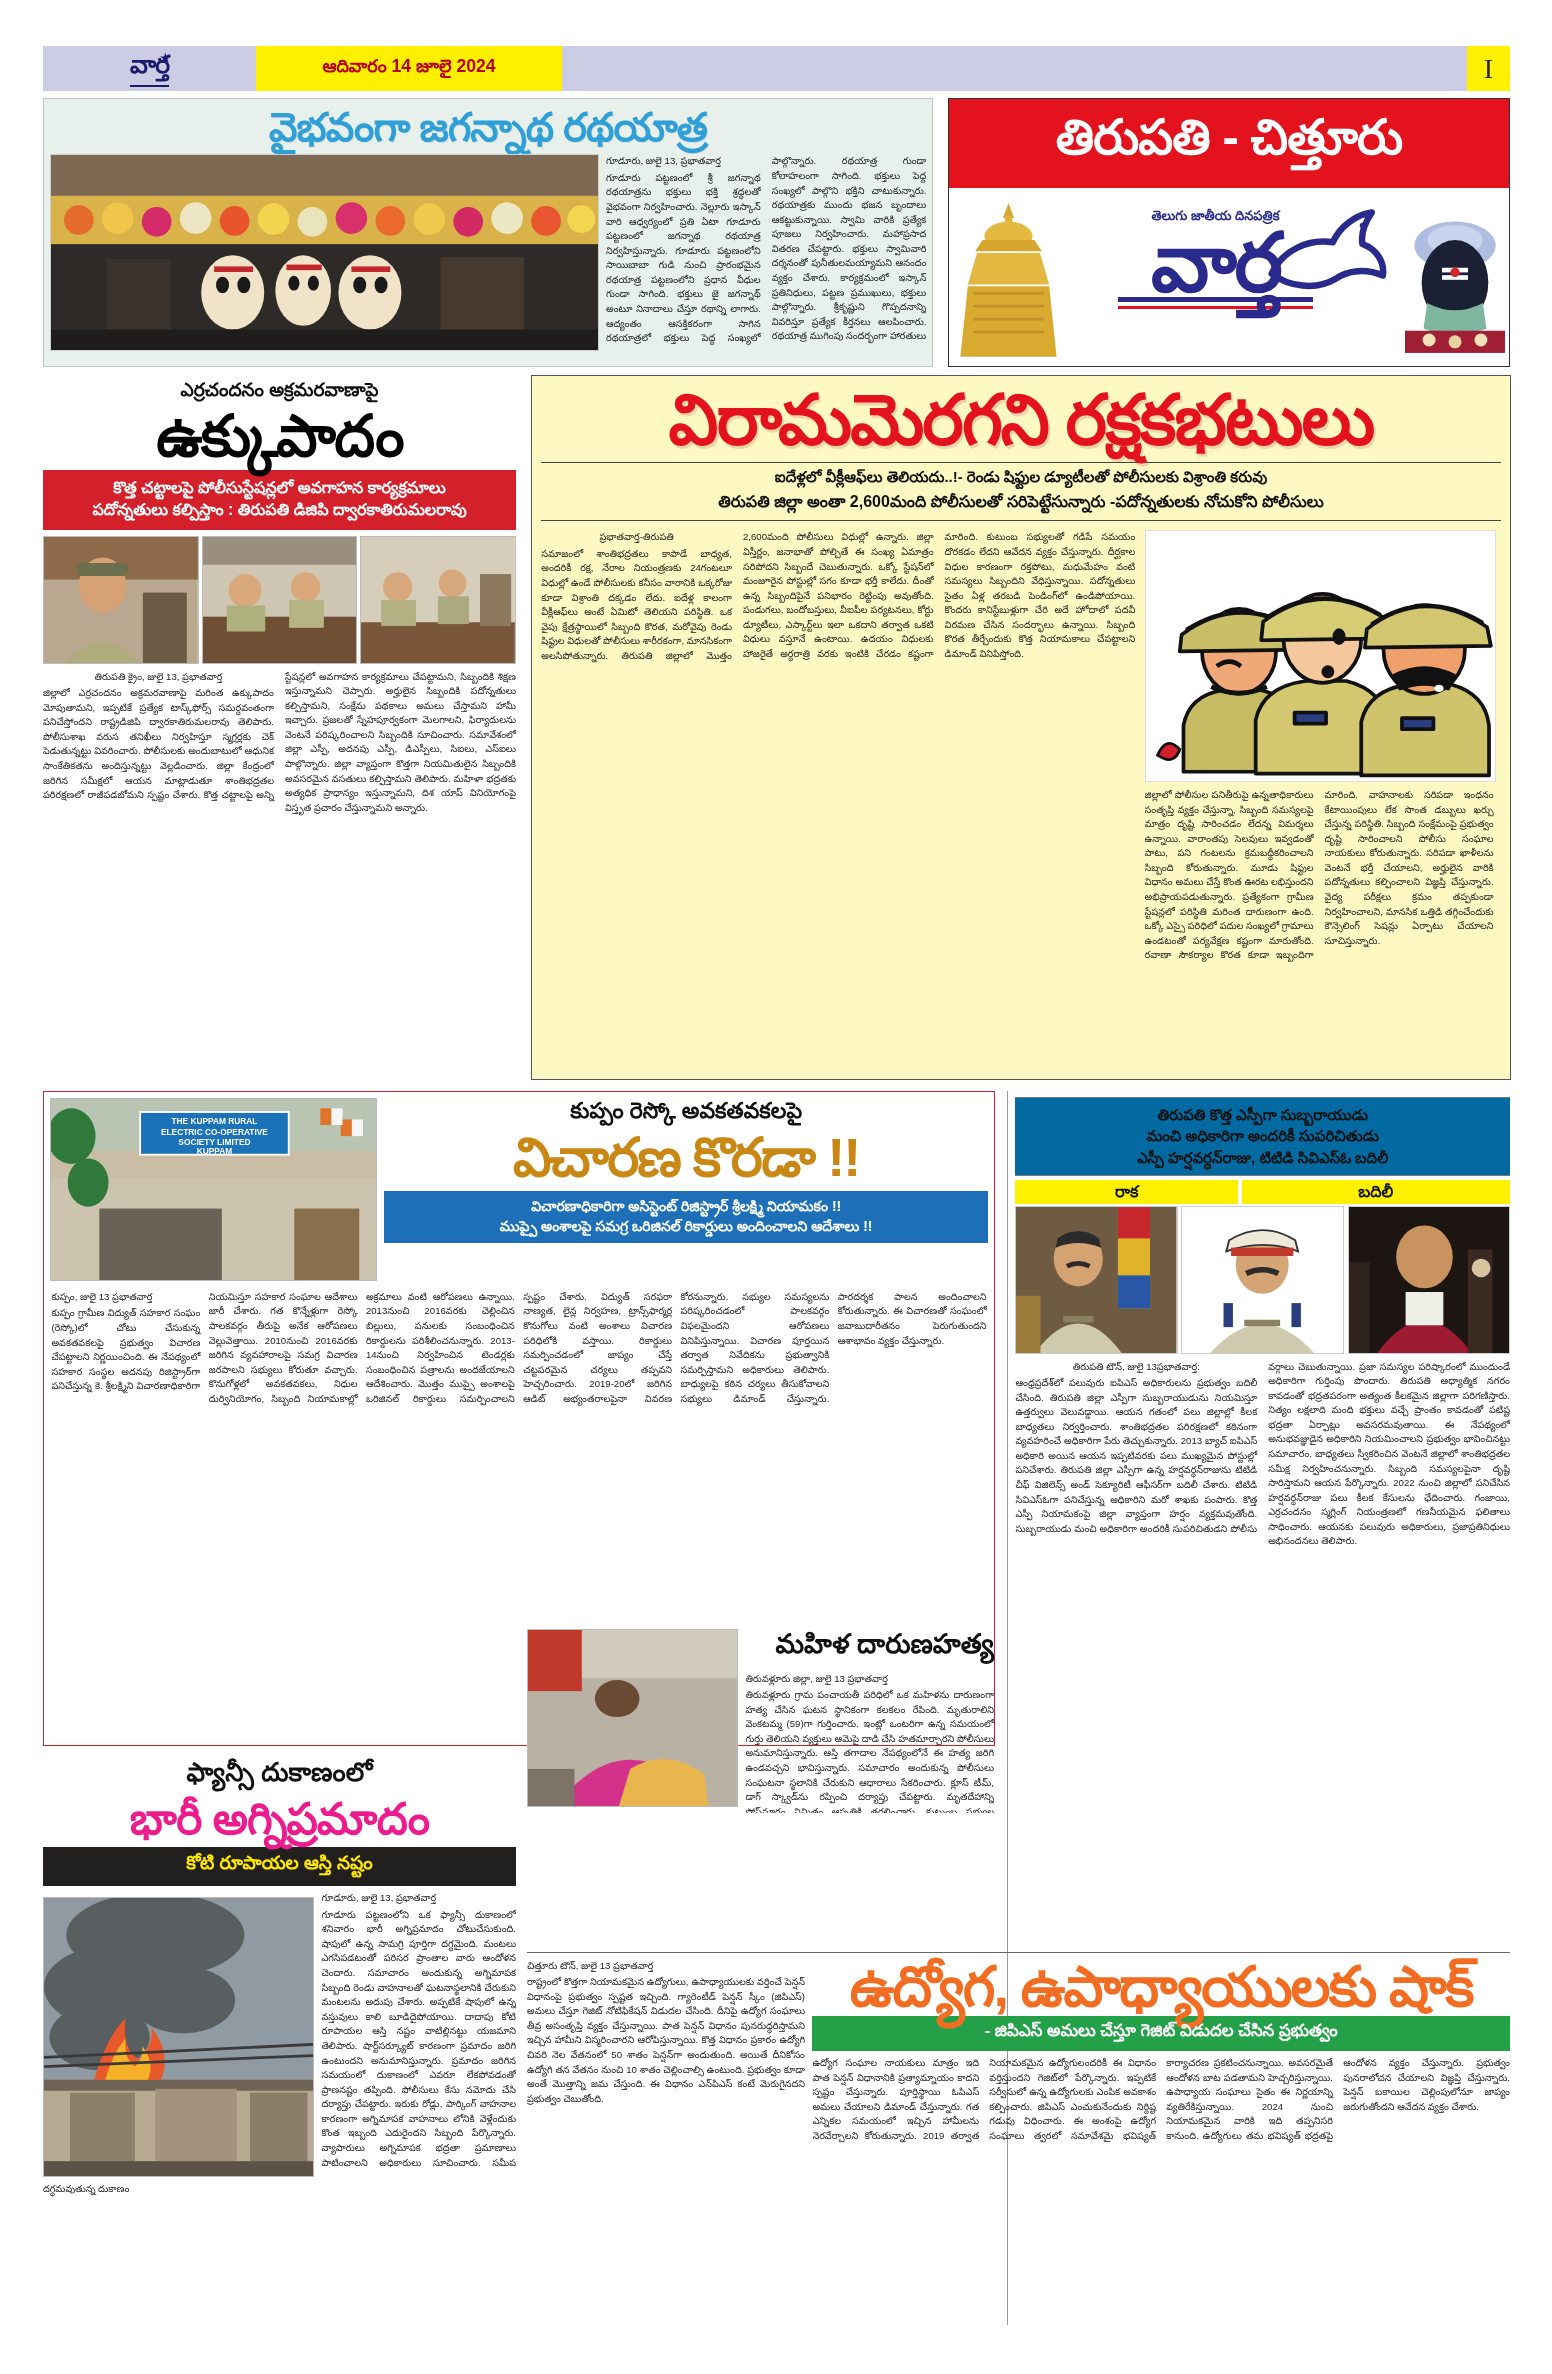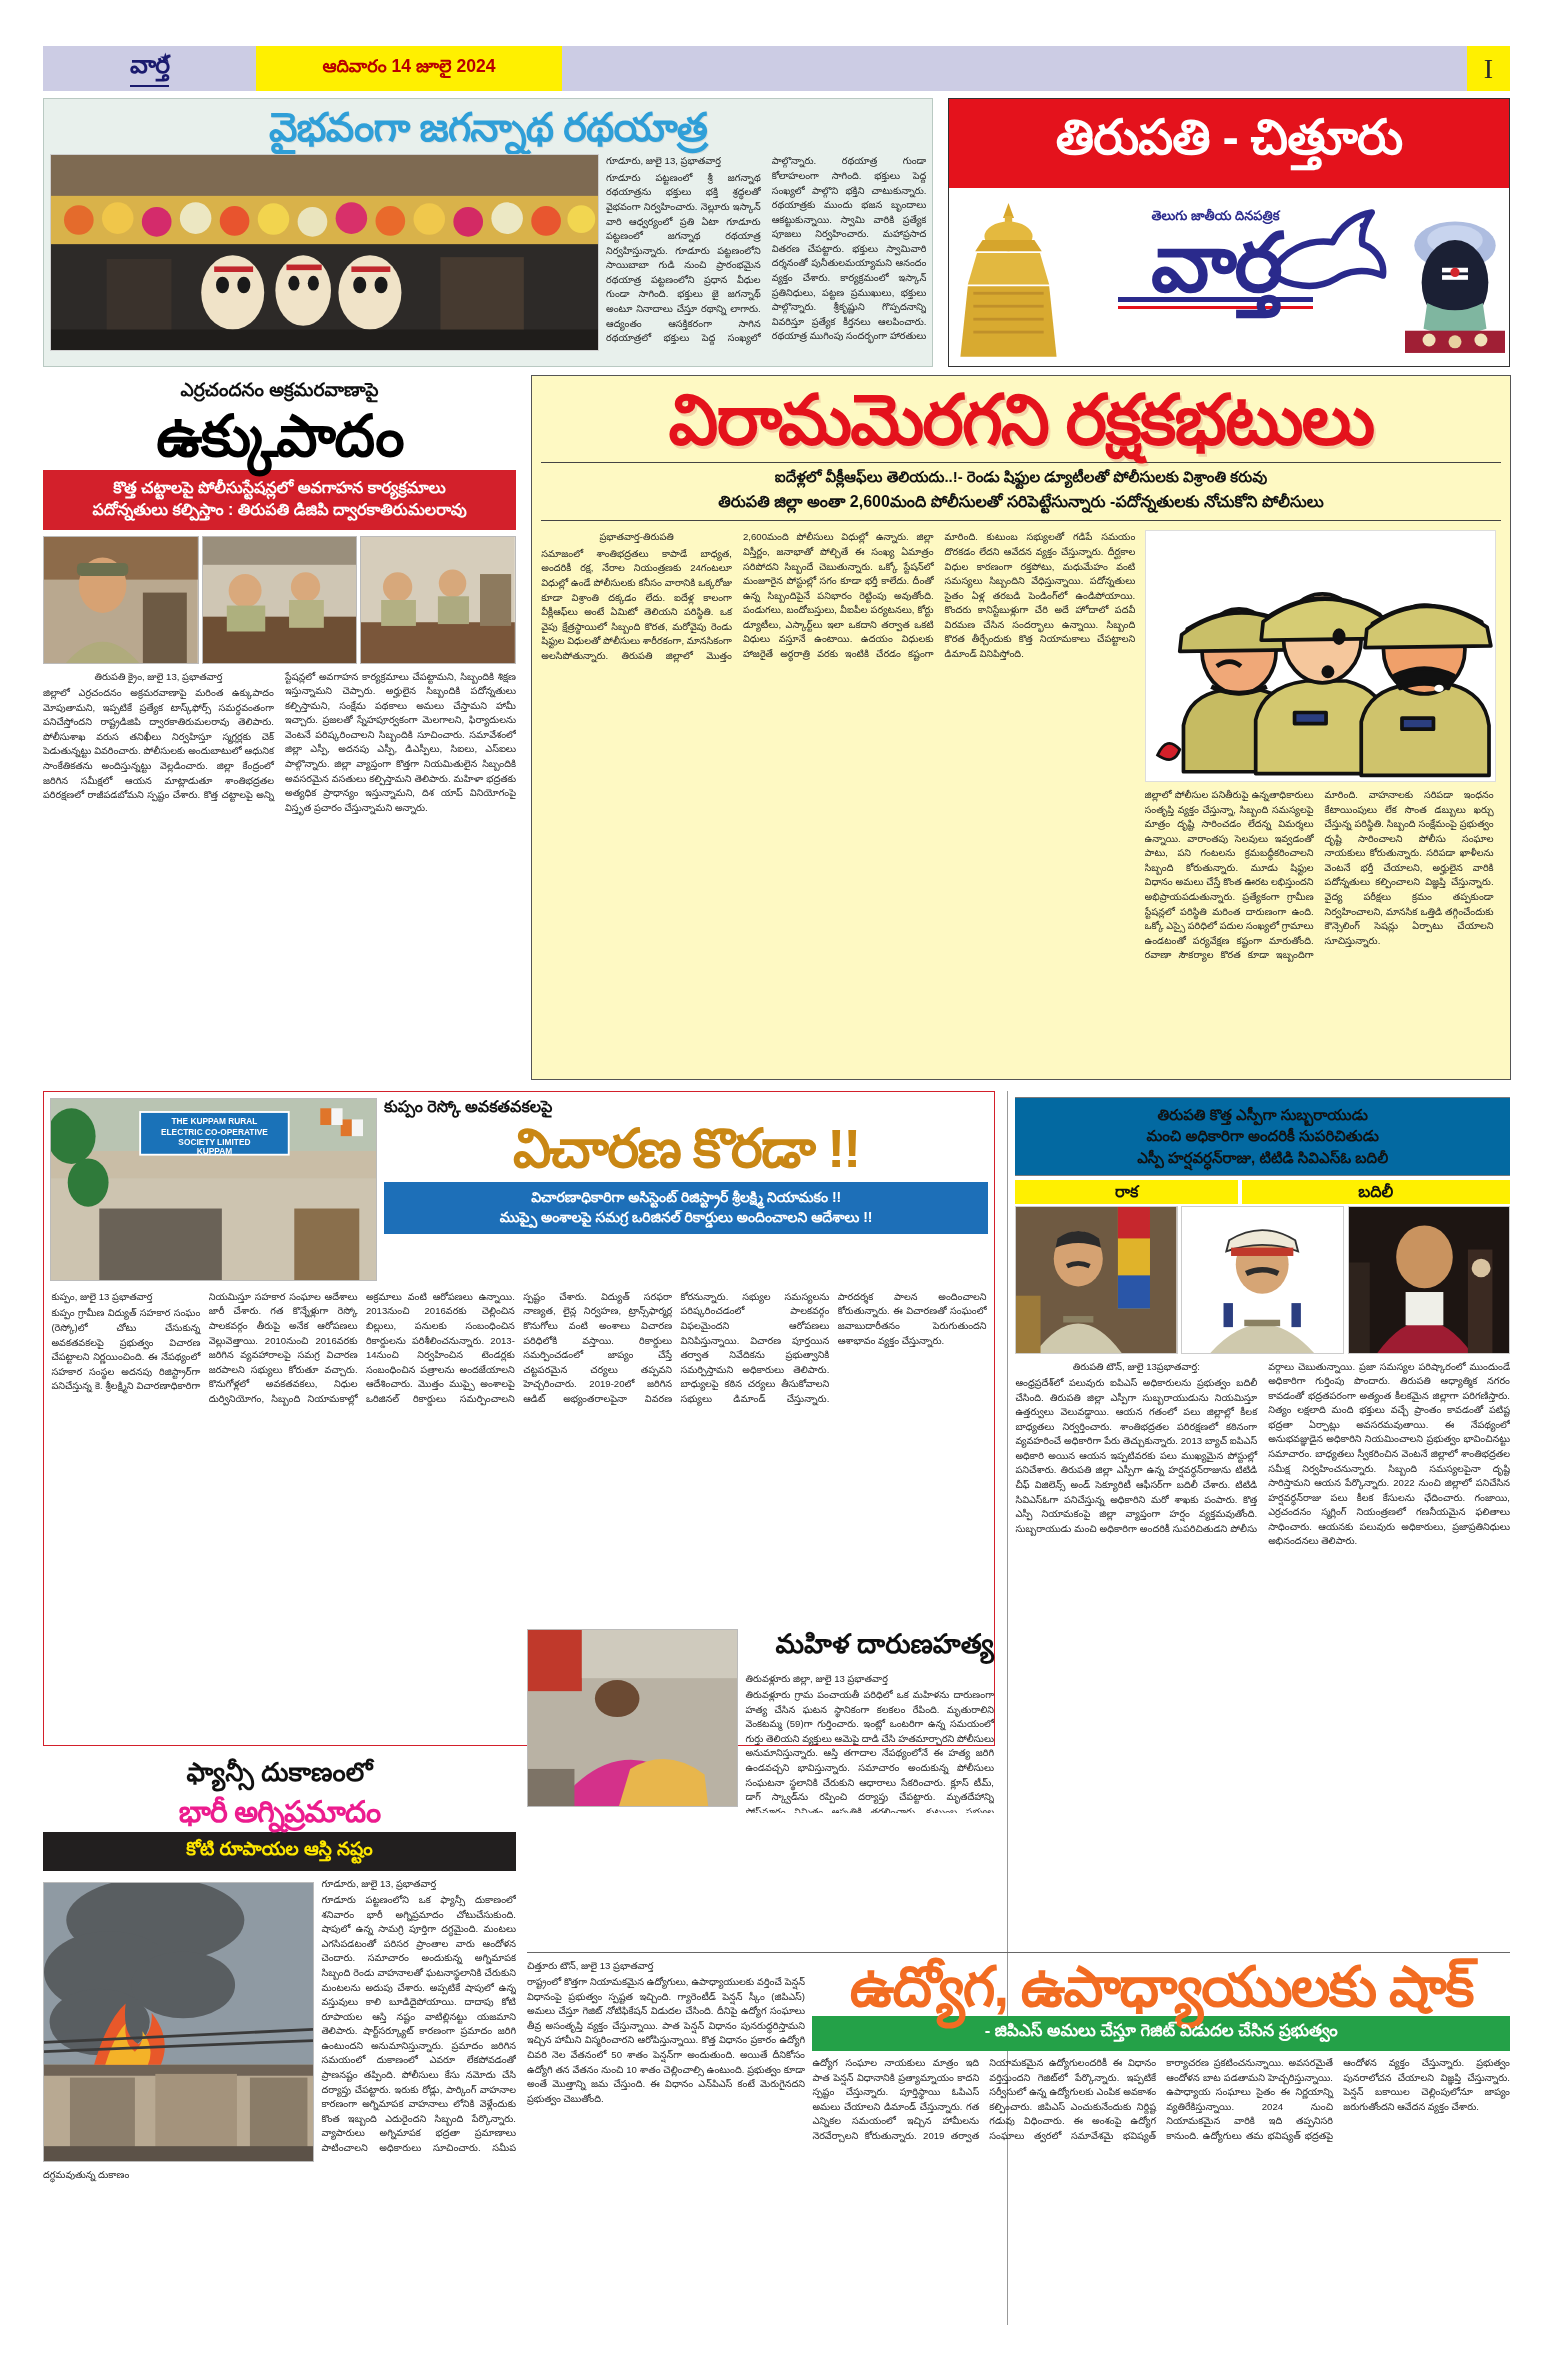--- a/index.html
+++ b/index.html
@@ -55,21 +55,21 @@
   .s3 .bodywrap{display:flex;padding:5.6px 9.3px 7.4px;gap:9.3px;}
   .s3 .lcol{width:594px;}
   .s3 .rcol{width:349px;}
   .cartoon{width:349px;height:250px;background:#fff;border:0.9px solid #ddd;position:relative;overflow:hidden;}
 
   
   .s4{left:43px;top:1091px;width:952px;height:655px;border:1.9px solid #D3202B;background:#fff;}
   .s4 .top{display:flex;padding:5.6px;gap:7.4px;}
   .s4 .photo{width:325px;height:181px;border:0.9px solid #bbb;}
   .s4 .heads{flex:1;}
-  .s4 .kick{font-size:16px;font-weight:bold;color:#111;}
+  .s4 .kick{font-size:22px;font-weight:bold;text-align:center;color:#111;}
   .s4 .hl{font-size:54px;font-weight:bold;text-align:center;color:#C98714;line-height:1.02;letter-spacing:-1.9px;margin-top:1.9px;}
   .s4 .bluebar{background:#1D6FB8;color:#fff;font-size:14px;font-weight:bold;text-align:center;
                line-height:1.42;padding:5.6px 3.7px 6.5px;margin-top:5.6px;}
   .s4 .bodywrap{padding:3.7px 7.4px 5.6px;}
 
   
   .s5{left:1007px;top:1091px;width:503px;height:1234px;border-left:0.9px solid #999;padding-left:7.4px;}
   .s5 .hl{font-size:38px;font-weight:bold;color:#1E9E3E;text-align:center;line-height:1;letter-spacing:-0.9px;}
   .s5 .box{background:#0369a1;border-top:1.9px solid #7b7b7b;border-bottom:1.9px solid #7b7b7b;margin-top:5.6px;
            padding:6.5px 3.7px 7.4px;font-size:15px;font-weight:bold;text-align:center;line-height:1.42;color:#111;}
@@ -77,21 +77,21 @@
   .s5 .labels>div{background:#FFF000;font-size:16px;font-weight:bold;text-align:center;line-height:24px;}
   .s5 .lab-a{width:45%;}
   .s5 .lab-gap{width:3.7px;background:#fff !important;}
   .s5 .lab-b{flex:1;}
   .s5 .mug{display:flex;gap:3.7px;margin-top:1.9px;height:148px;}
   .s5 .mug>div{flex:1;border:0.9px solid #ccc;}
 
   
   .s6{left:43px;top:1757px;width:473px;height:568px;}
   .s6 .kick{font-size:26px;font-weight:bold;text-align:center;color:#111;}
-  .s6 .hl{font-size:30px;font-weight:bold;text-align:center;color:#EC1C8E;line-height:1.05;letter-spacing:-0.9px;margin-top:1.9px;}
+  .s6 .hl{font-size:44px;font-weight:bold;text-align:center;color:#EC1C8E;line-height:1.05;letter-spacing:-0.9px;margin-top:1.9px;}
   .s6 .blackbar{background:#221f1f;color:#FFE800;font-size:18.6px;font-weight:bold;text-align:center;padding:5.6px 1.9px 7.4px;margin-top:4.6px;}
   .s6 .photo{width:100%;height:278px;margin-top:5.6px;border:0.9px solid #bbb;}
 
   
   .s7{left:527px;top:1629px;width:467px;height:315px;}
   .s7 .hl{font-size:27px;font-weight:bold;text-align:right;color:#111;}
   .s7 .top{display:flex;gap:7.4px;}
   .s7 .photo{width:209px;height:176px;border:0.9px solid #bbb;}
 
   

